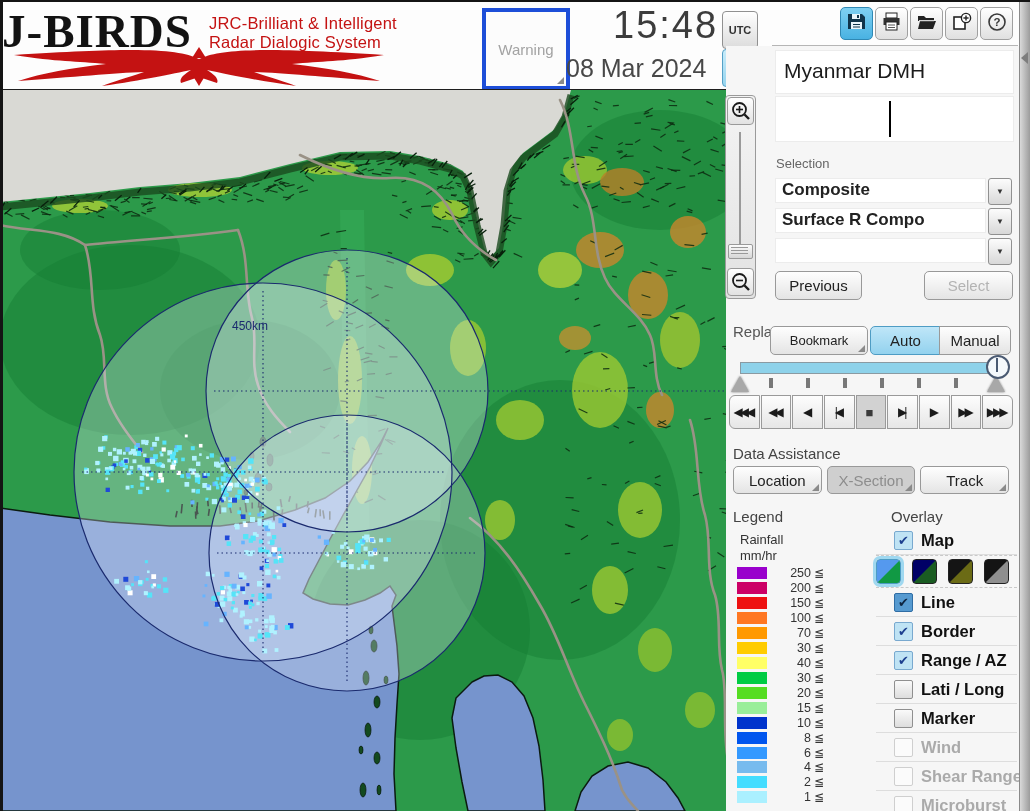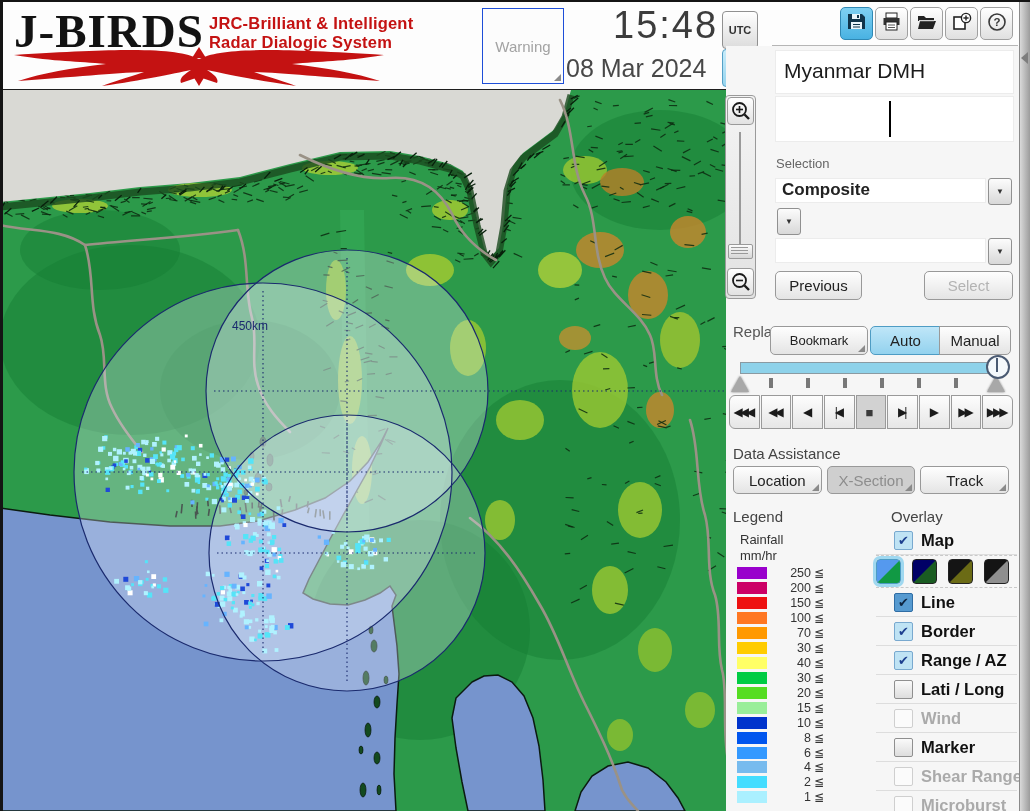--- a/index.html
+++ b/index.html
@@ -4,25 +4,25 @@
 <style>
   html,body{margin:0;padding:0;background:#fff;}
   body{width:1030px;height:811px;position:relative;overflow:hidden;
        font-family:"Liberation Sans","DejaVu Sans",sans-serif;-webkit-font-smoothing:antialiased;}
   .abs{position:absolute;}
   
   #topbar{left:0;top:0;width:1030px;height:90px;background:#fdfdfd;}
   #topdiv{left:0;top:89px;width:772px;height:3px;background:#1e1e1e;}
   #leftedge{left:0;top:0;width:3px;height:811px;background:#141414;z-index:60;}
   #topedge{left:0;top:0;width:1030px;height:2px;background:#141414;z-index:60;}
-  #logo-title{left:14px;top:4px;font-family:"Liberation Serif","DejaVu Serif",serif;
+  #logo-title{left:2px;top:4px;font-family:"Liberation Serif","DejaVu Serif",serif;
       font-weight:bold;font-size:47px;color:#121212;letter-spacing:1px;text-align:center;}
-  #logo-sub{left:209px;top:14px;color:#c41212;font-weight:bold;font-size:16.5px;line-height:19px;letter-spacing:.2px;}
+  #logo-sub{left:209px;top:14px;color:#c41212;font-weight:normal;font-size:16.5px;line-height:19px;letter-spacing:.2px;}
   #eagle{left:10px;top:46px;}
-  #warning-btn{left:482px;top:8px;width:80px;height:74px;background:#fcfcfc;border:1px solid #1d4ed8;
+  #warning-btn{left:482px;top:8px;width:80px;height:74px;background:#fcfcfc;border:4px solid #1d4ed8;
       color:#a3a3a3;font-size:15px;display:flex;align-items:center;justify-content:center;}
   .cornerwedge{position:absolute;right:2px;bottom:2px;width:0;height:0;
       border-left:7px solid transparent;border-bottom:7px solid #8a8a8a;}
   #clock-time{left:566px;top:4px;font-size:38px;color:#3c3c3c;letter-spacing:2px;margin-left:47px;}
   #clock-date{left:566px;top:54px;font-size:25px;color:#484848;}
   .tzbtn{width:34px;height:36px;border:1px solid #909090;border-radius:4px;
       background:linear-gradient(#fefefe,#dcdcdc);font-size:11px;font-weight:bold;color:#333;
       display:flex;align-items:center;justify-content:center;}
   #tz-utc{left:722px;top:11px;}
   #tz-mmt{left:722px;top:49px;background:linear-gradient(#c8ecfa,#96d4ee);border-color:#55a0c6;}
@@ -1332,20 +1332,21 @@
 <div id="entry-box" class="abs whitebox">
   <div id="entry-caret"></div>
 </div>
 
 <div id="selection-label" class="abs sectionlabel">Selection</div>
 <div class="abs ddrow" style="top:178px">
   <div class="ddfield">Composite</div>
   <div class="ddbtn">▼</div>
 </div>
 <div class="abs ddrow" style="top:208px">
+  <div class="ddfield">Surface R Compo</div>
   <div class="ddbtn">▼</div>
 </div>
 <div class="abs ddrow" style="top:238px">
   <div class="ddfield"></div>
   <div class="ddbtn">▼</div>
 </div>
 <div id="previous-btn" class="abs pbtn">Previous</div>
 <div id="select-btn" class="abs pbtn disabled">Select</div>
 
 <div id="replay-label" class="abs">Replay</div>
@@ -1506,26 +1507,26 @@
     </div>
     <div class="ovrow">
       <span class="cb checked">✔</span>
       <span class="ovlabel">Range / AZ</span>
     </div>
     <div class="ovrow">
       <span class="cb"></span>
       <span class="ovlabel">Lati / Long</span>
     </div>
     <div class="ovrow">
+      <span class="cb"></span>
+      <span class="ovlabel">Marker</span>
+    </div>
+    <div class="ovrow">
       <span class="cb disabled"></span>
       <span class="ovlabel disabled">Wind</span>
-    </div>
-    <div class="ovrow">
-      <span class="cb"></span>
-      <span class="ovlabel">Marker</span>
     </div>
     <div class="ovrow">
       <span class="cb disabled"></span>
       <span class="ovlabel disabled">Shear Range</span>
     </div>
     <div class="ovrow">
       <span class="cb disabled"></span>
       <span class="ovlabel disabled">Microburst</span>
     </div>
   </div>

